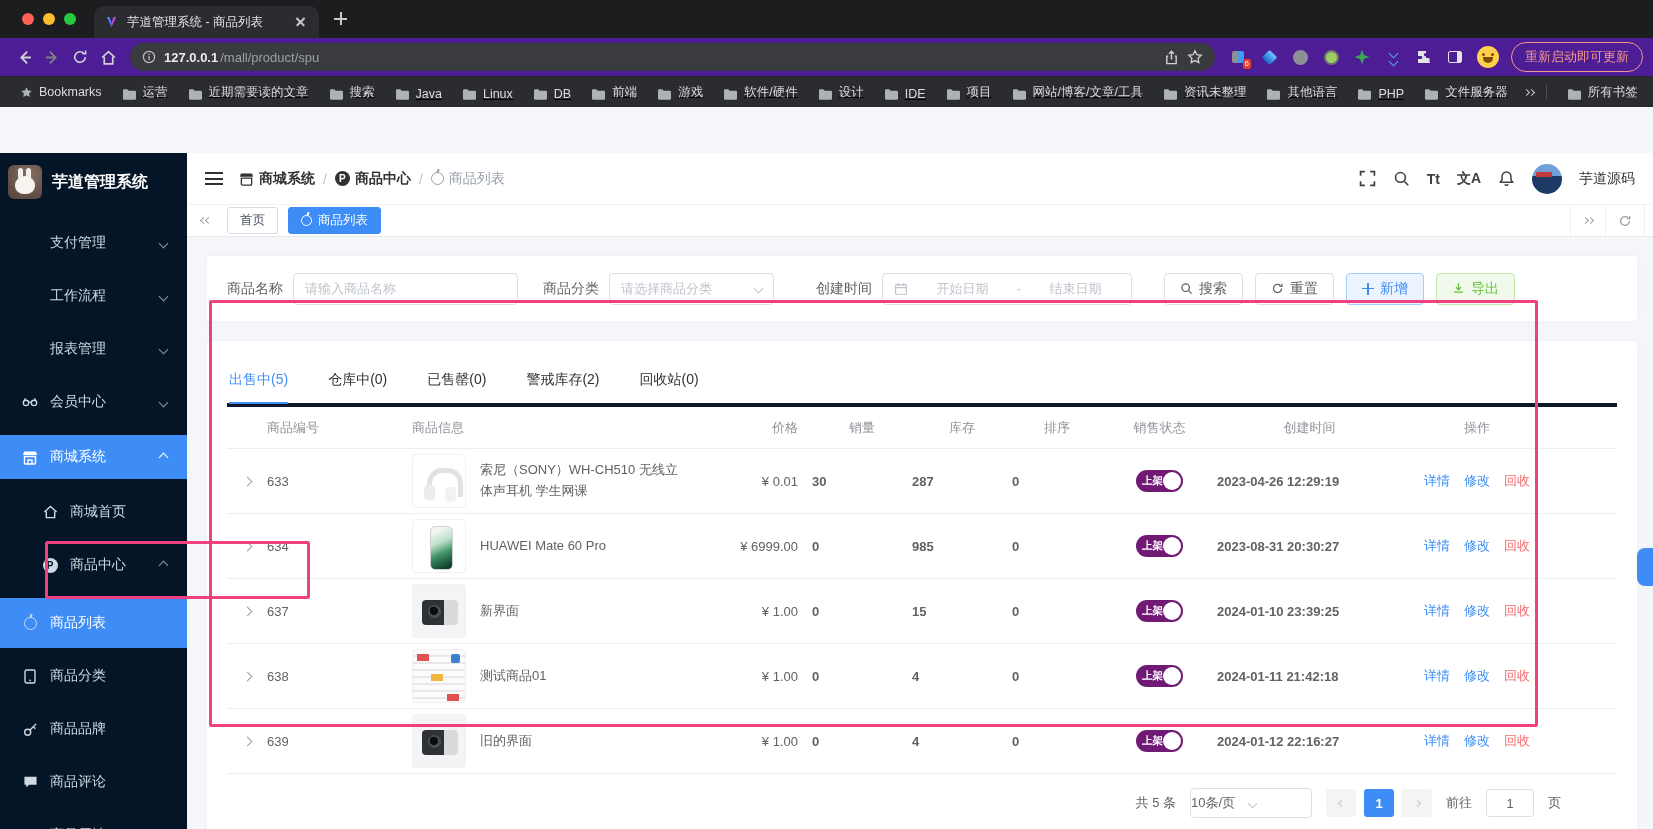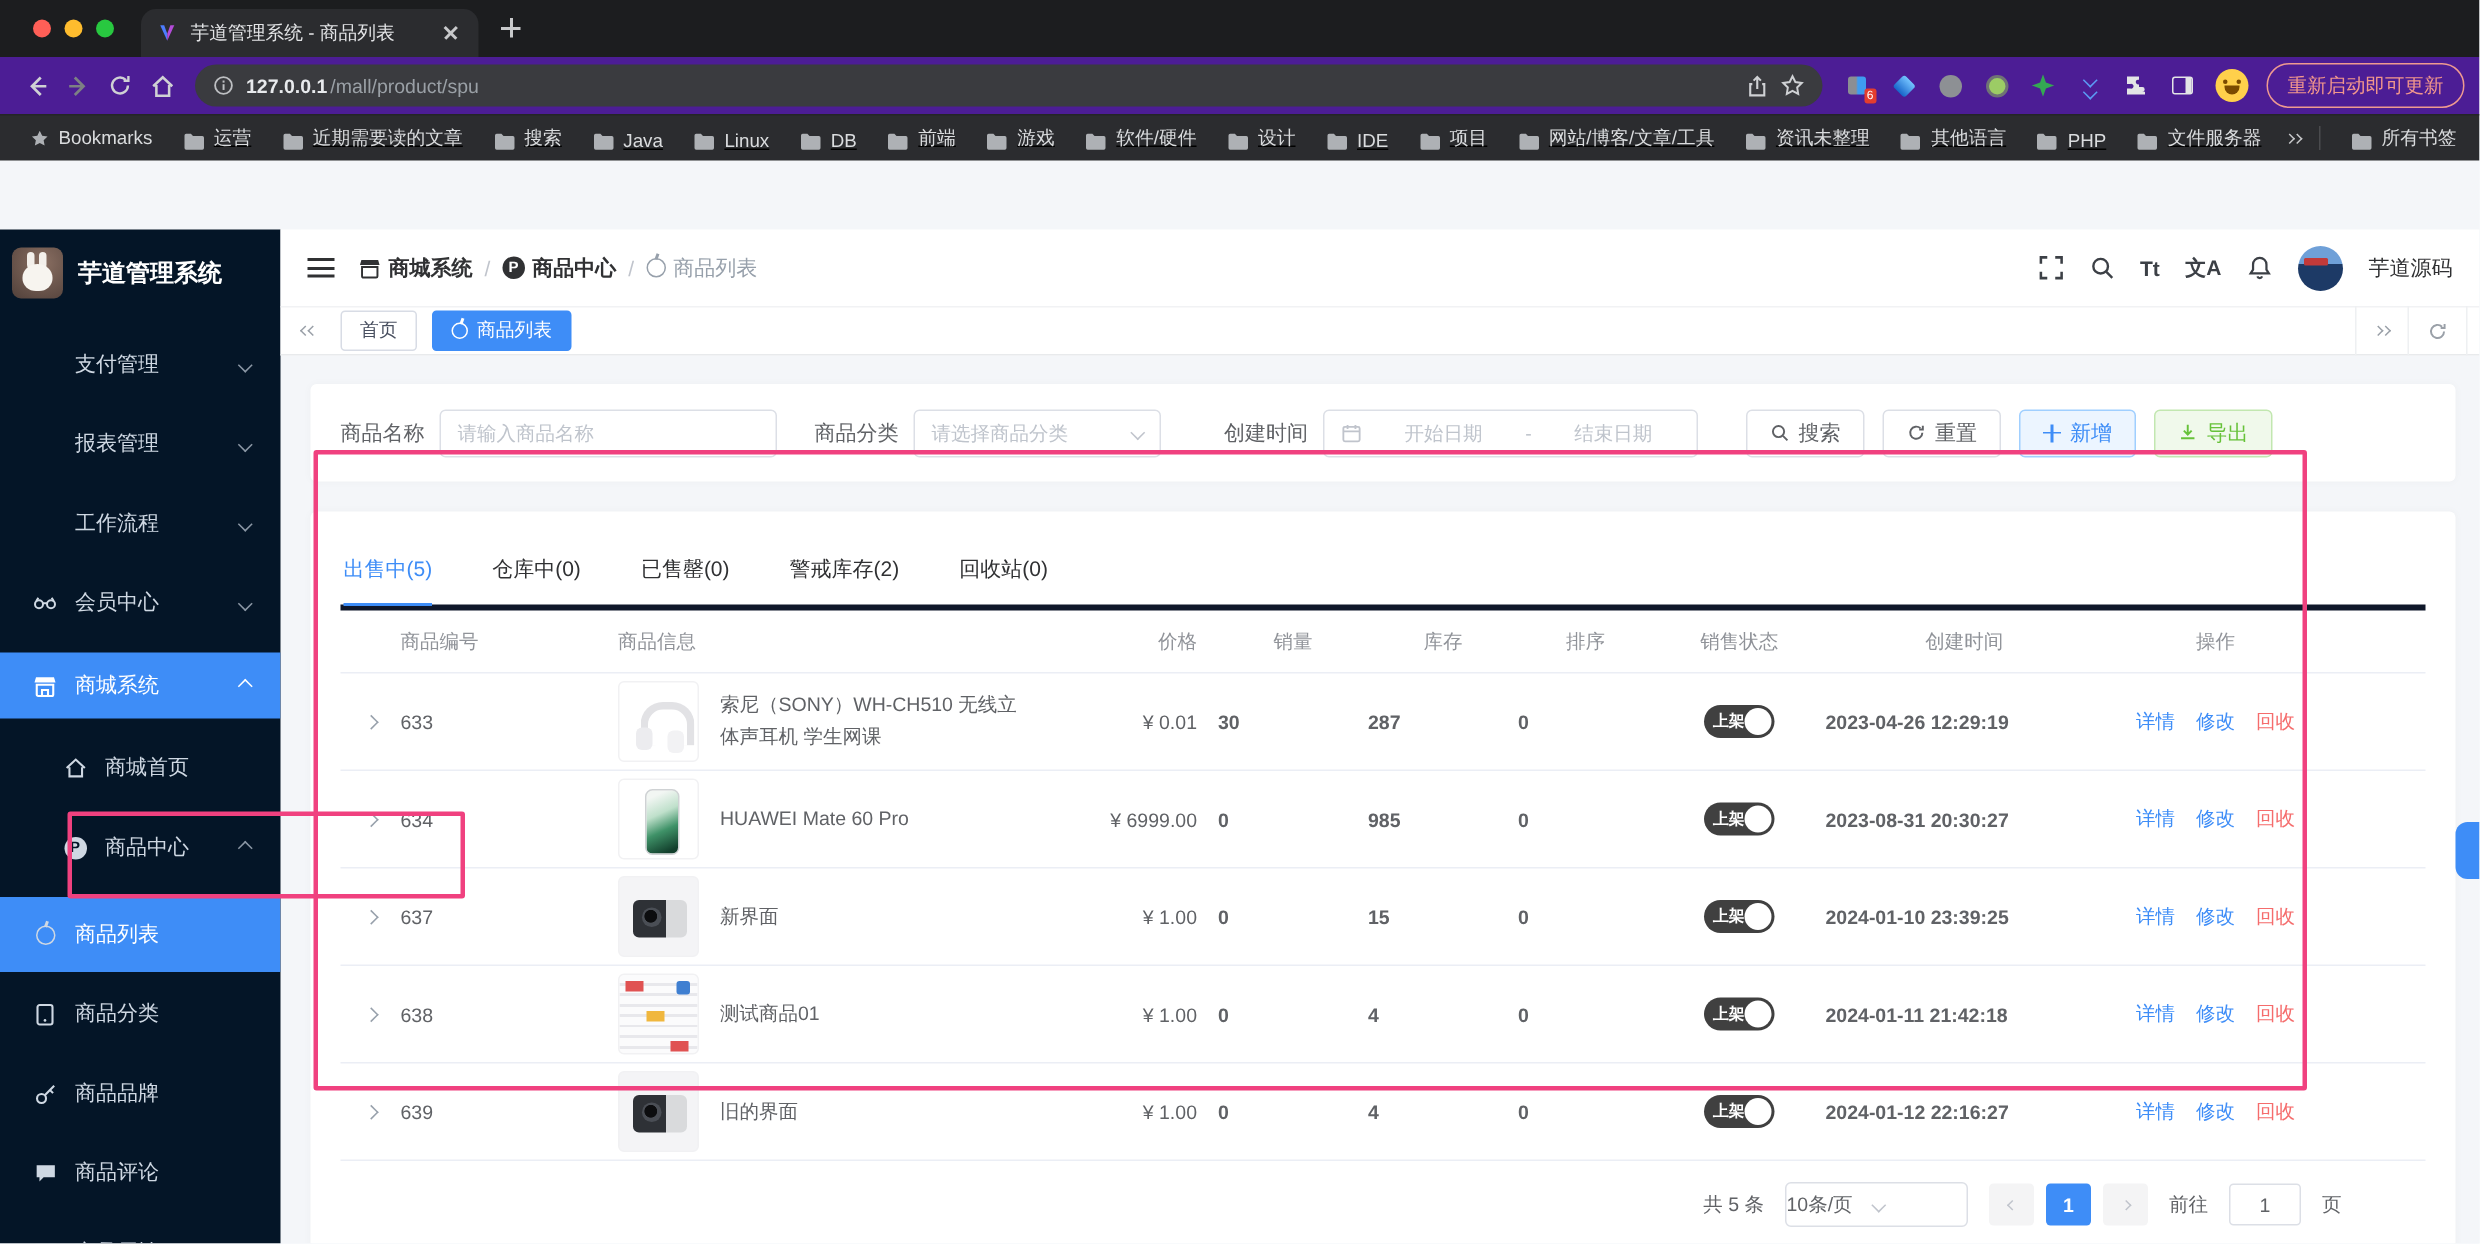--- a/index.html
+++ b/index.html
@@ -140,21 +140,21 @@
   .trow{min-height:64px;border-bottom:1px solid #ebeef5;font-size:13px;color:#606266;padding:5px 0;}
   .cell.expand{display:flex;justify-content:center;color:#97a0ab;}
   .cell.info{display:flex;align-items:center;gap:14px;}
   .pname{max-width:205px;line-height:1.6;color:#606266;}
   .cell.price{text-align:right;padding-right:14px;}
   .cell.num,.cell.created,.cell.status{text-align:left;font-weight:bold;}
   .cell.status{display:flex;justify-content:center;}
   .cell.actions{display:flex;gap:14px;justify-content:center;}
   .cell.actions a{color:#3e8df7;text-decoration:none;font-size:13px;}
   .cell.actions a.danger{color:#f56c6c;}
-  .toggle{width:47px;height:22px;border-radius:11px;background:#404040;position:relative;display:flex;align-items:center;}
+  .toggle{width:47px;height:22px;border-radius:11px;background:#701a75;position:relative;display:flex;align-items:center;}
   .toggle .t-label{color:#fff;font-size:10.5px;margin-left:6px;}
   .toggle::after{content:"";position:absolute;right:2px;top:2px;width:18px;height:18px;border-radius:50%;background:#fff;}
 
   .prod-img{width:54px;height:54px;border:1px solid #f1f1f3;border-radius:4px;background:#fff;position:relative;overflow:hidden;flex:none;}
   .img-headphones::before{content:"";position:absolute;left:14px;top:13px;width:26px;height:24px;border:5px solid #e2e2e5;border-bottom:none;border-radius:15px 15px 0 0;}
   .img-headphones::after{content:"";position:absolute;left:11px;top:30px;width:11px;height:15px;background:#ececef;border-radius:4px;box-shadow:21px 2px 0 #f2f2f4;}
   .img-phone::before{content:"";position:absolute;left:17px;top:6px;width:21px;height:42px;border-radius:5px;border:1px solid #cfd2d4;background:linear-gradient(155deg,#f2f6f3 12%,#bfe0cb 38%,#3f9268 62%,#123f2c 92%);}
   .img-projector{background:#f4f4f6;}
   .img-projector::before{content:"";position:absolute;left:9px;top:15px;width:36px;height:25px;border-radius:4px;background:linear-gradient(90deg,#2e3136 0 62%,#d9dadc 62%);}
   .img-projector::after{content:"";position:absolute;left:15px;top:20px;width:13px;height:13px;border-radius:50%;background:radial-gradient(circle at 45% 45%,#0c0d0f 0 4px,#4a4e55 4.5px);}
@@ -466,26 +466,26 @@
     </div>
     <nav class="snav">
       <div>
 
           <div class="sitem">
             <span class="lab">支付管理</span>
             <span class="cv cv-down"></span>
           </div>
 
           <div class="sitem">
-            <span class="lab">报表管理</span>
+            <span class="lab">工作流程</span>
             <span class="cv cv-down"></span>
           </div>
 
           <div class="sitem">
-            <span class="lab">工作流程</span>
+            <span class="lab">报表管理</span>
             <span class="cv cv-down"></span>
           </div>
         </div>
       <div class="sitem withicon">
         <span class="sico">
           <svg width="16" height="12" viewBox="0 0 18 12">
               <circle cx="4.5" cy="7" r="3" fill="none" stroke="currentColor" stroke-width="1.5"></circle>
               <circle cx="13.5" cy="7" r="3" fill="none" stroke="currentColor" stroke-width="1.5"></circle>
               <path d="M7.5 6.2h3M2.5 4.5L4 2M15.5 4.5L14 2" fill="none" stroke="currentColor" stroke-width="1.5"></path>
             </svg>

